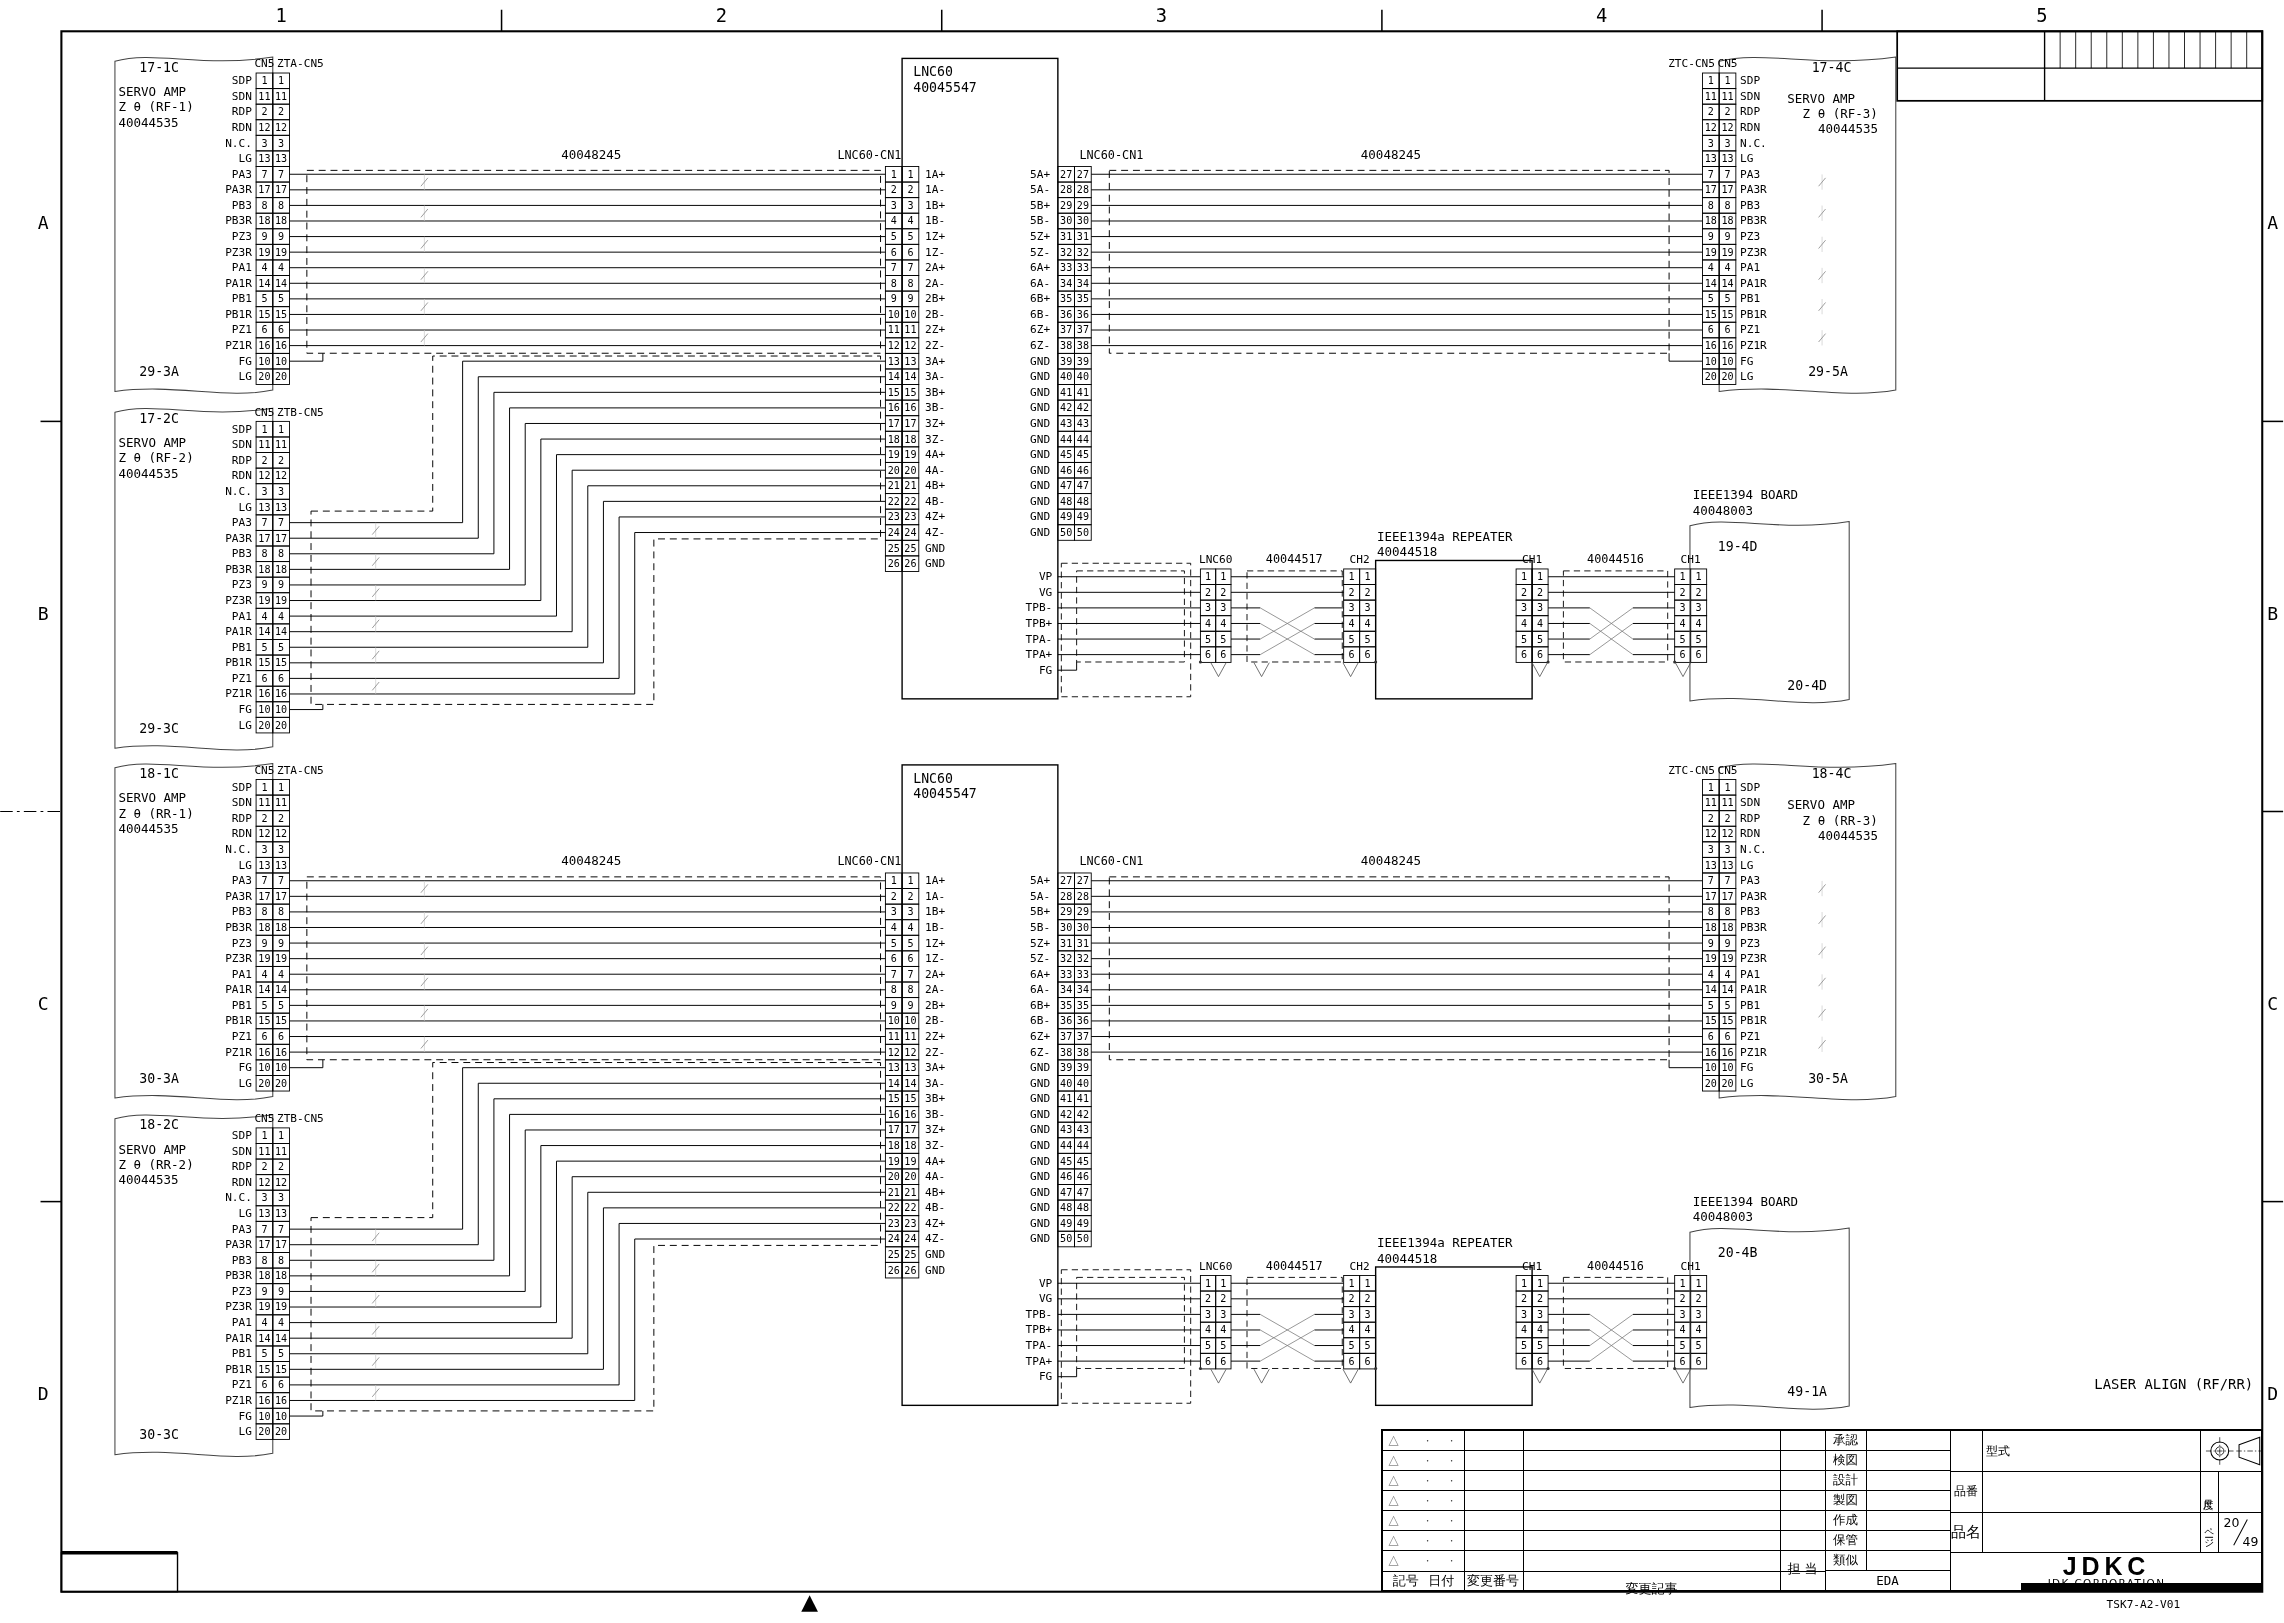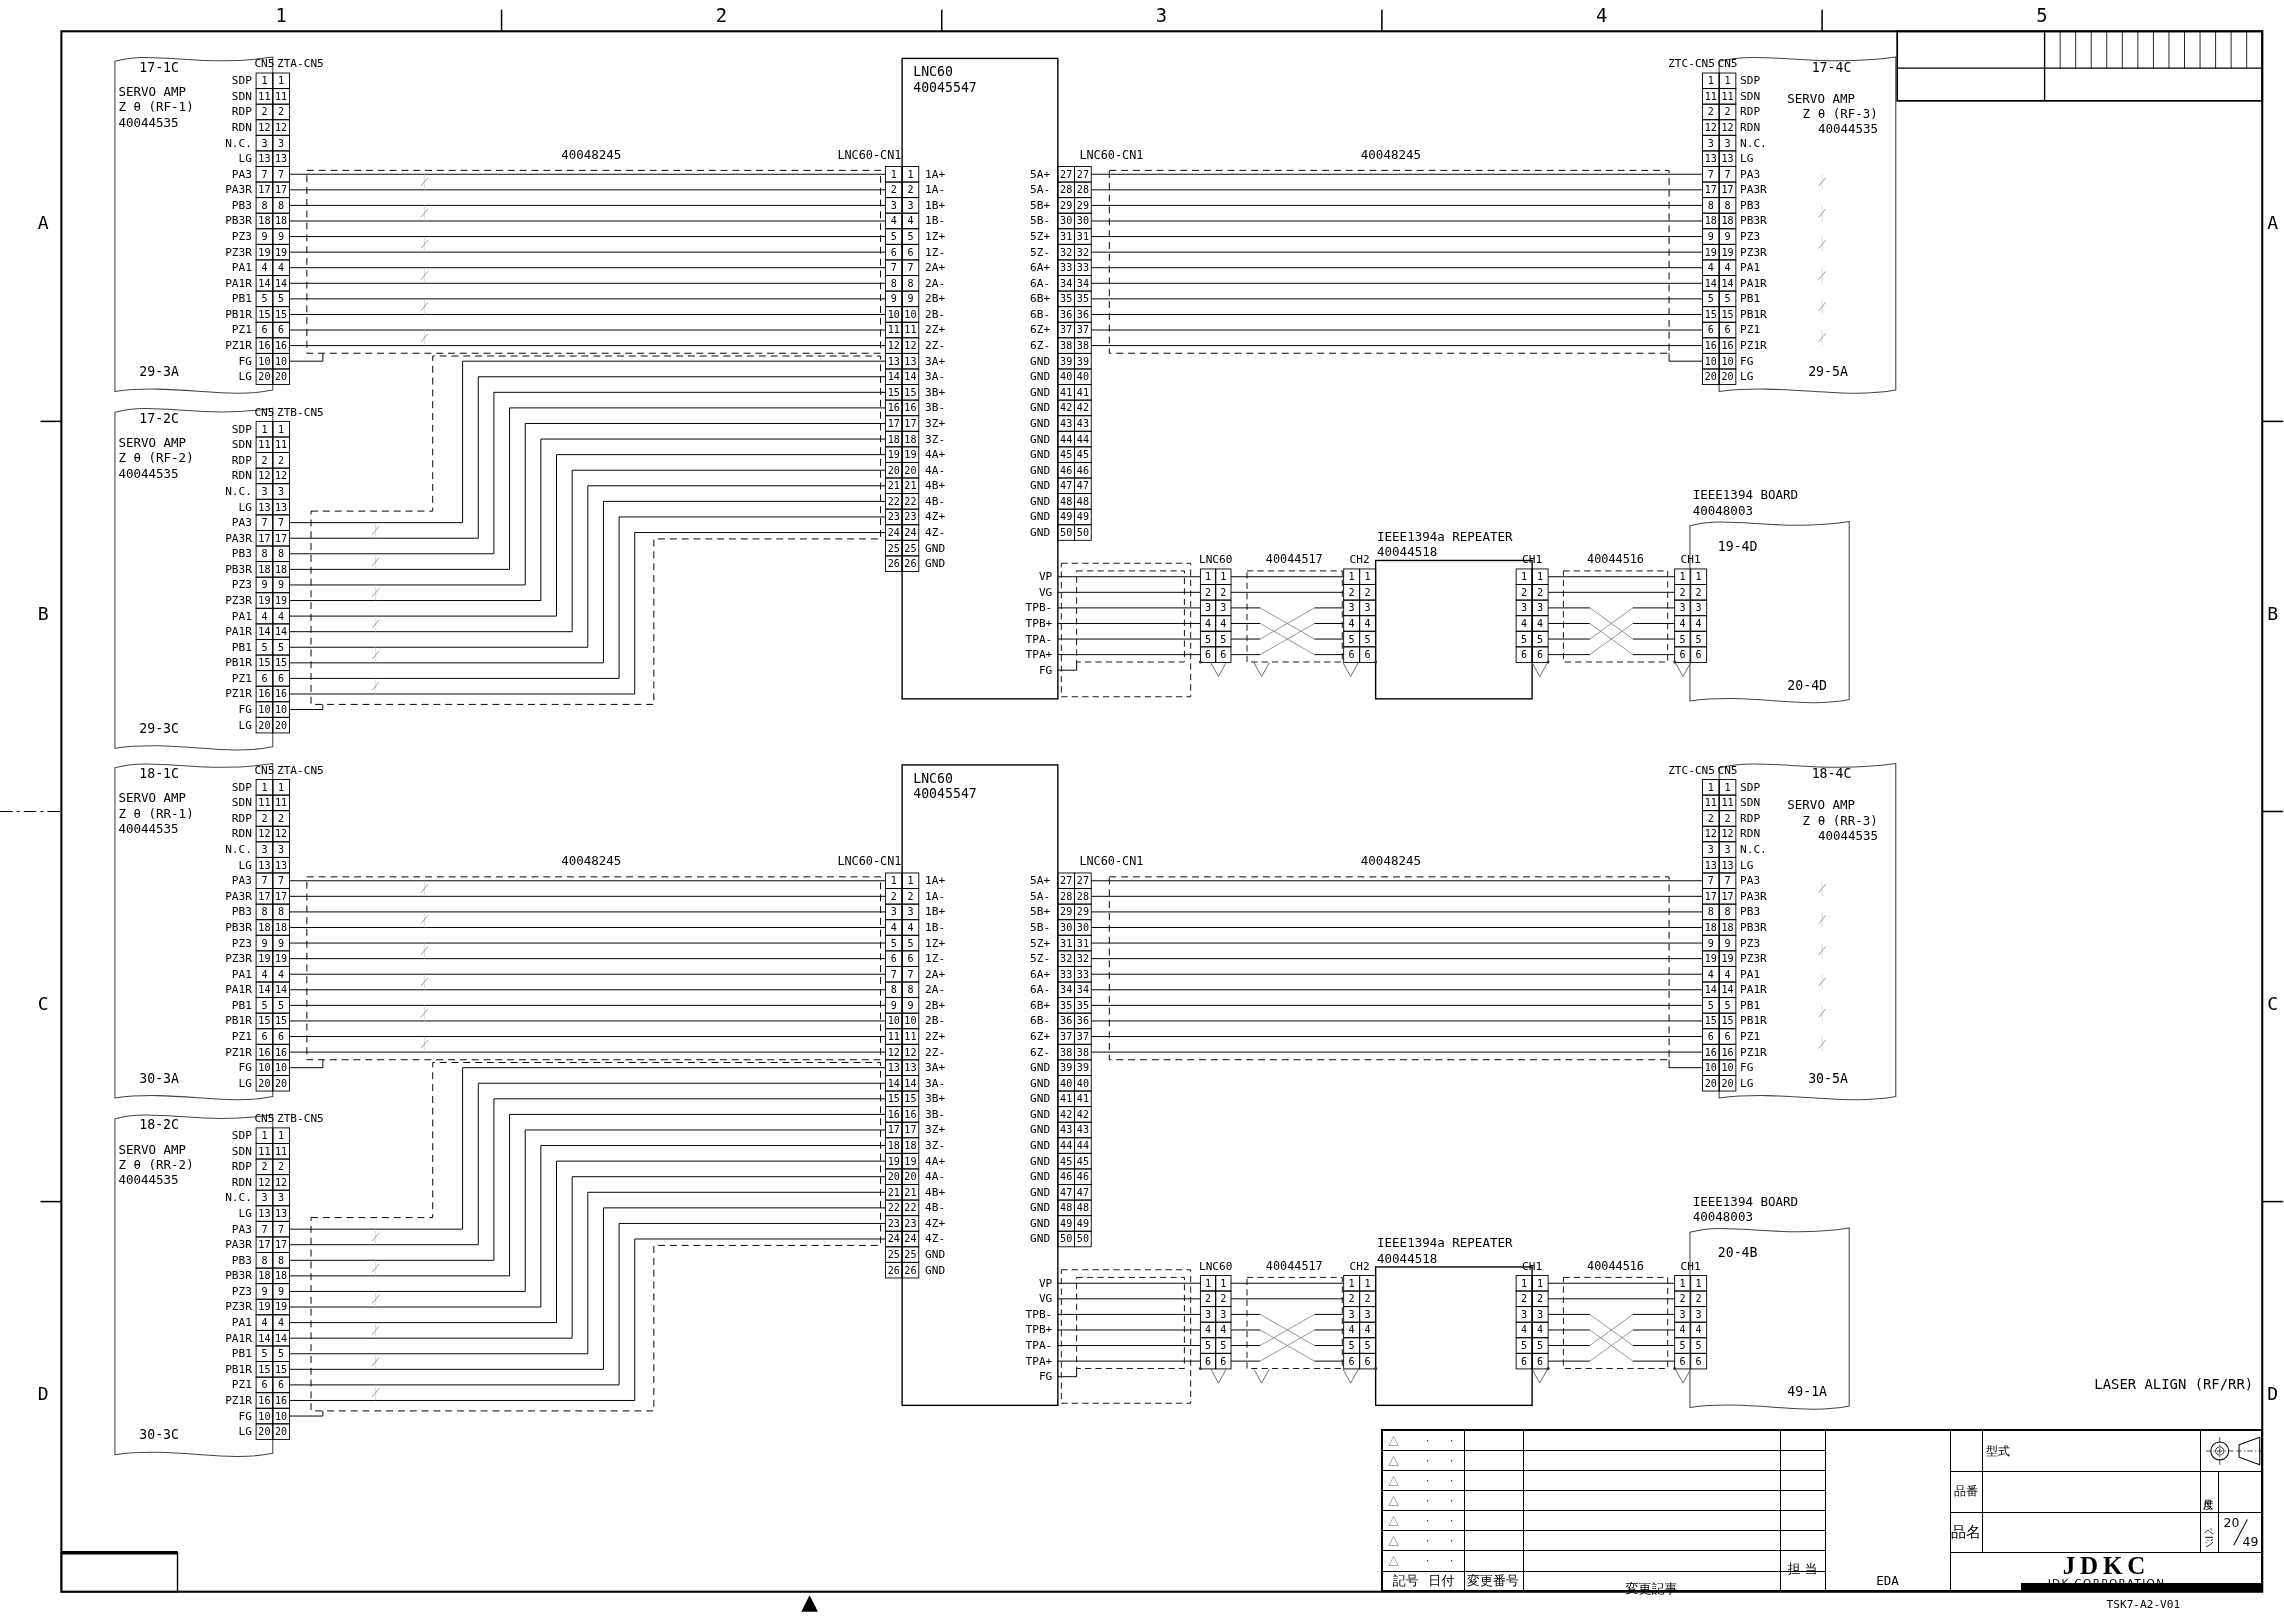--- a/index.html
+++ b/index.html
@@ -14,21 +14,21 @@
   .tb-txt{position:absolute;display:flex;align-items:center;justify-content:center;font-size:13px}
   .sign-row{position:relative;height:20px;border-bottom:1px solid #000;box-sizing:border-box}
   .sign-row .lb{position:absolute;left:0;top:0;width:42px;height:100%;border-right:1px solid #000;box-sizing:border-box;
                 display:flex;align-items:center;justify-content:center;font-size:12.5px}
   .rev-row{position:relative;box-sizing:border-box;border-bottom:0.8px solid #000}
   .rev-row:last-child{border-bottom:none}
   .rev-tri{position:absolute;left:5.6px;top:0.7px;font-size:13.2px;color:#888}
   .rev-dot{position:absolute;top:4.2px;font-size:9px;color:#333}
   .vert{writing-mode:vertical-rl;display:flex;align-items:center;justify-content:center}
   #logo-cell{position:absolute;left:567px;top:121px;width:313px;height:38px;border-top:1.4px solid #000;text-align:center}
-  #logo-txt{font-weight:bold;font-size:25px;letter-spacing:4.9px;line-height:24px;margin-top:1.4px;font-family:Liberation Serif, serif}
+  #logo-txt{font-weight:bold;font-size:25px;letter-spacing:4.9px;line-height:24px;margin-top:1.4px;font-family:Liberation Sans, sans-serif}
   #corp-txt{font-size:10.4px;letter-spacing:1.4px;line-height:11px}
   #logo-band{position:absolute;left:71px;top:30px;width:242px;height:8.3px;background:#000}
   #pageval{position:absolute;left:835px;top:81px;width:46px;height:40px}
   #pageval .n20{position:absolute;left:5.6px;top:2.8px;font-size:12.5px}
   #pageval .n49{position:absolute;right:5.6px;bottom:2.8px;font-size:12.5px}
   #pageval .slash{position:absolute;left:21.6px;top:5.6px;width:1.4px;height:29px;background:#000;transform:rotate(28deg)}
 </style>
 </head>
 <body>
 
@@ -1789,20 +1789,43 @@
         </div>
       </div>
     <div class="tb-txt" style="left:0;top:140px;width:81px;height:19px;gap:9.7px">
       <span>記号</span>
       <span>日付</span>
     </div>
     <div class="tb-txt" style="left:81px;top:140px;width:58px;height:20px">変更番号</div>
     <div class="tb-txt" style="left:140px;top:140px;width:257px;height:35px">変更記事</div>
     <div class="tb-txt" style="left:397px;top:128px;width:45px;height:19px">担 当</div>
 
+    <div id="sign-rows" style="position:absolute;left:442px;top:0;width:125px;height:141px">
+        <div class="sign-row">
+          <div class="lb">承認</div>
+        </div>
+        <div class="sign-row">
+          <div class="lb">検図</div>
+        </div>
+        <div class="sign-row">
+          <div class="lb">設計</div>
+        </div>
+        <div class="sign-row">
+          <div class="lb">製図</div>
+        </div>
+        <div class="sign-row">
+          <div class="lb">作成</div>
+        </div>
+        <div class="sign-row">
+          <div class="lb">保管</div>
+        </div>
+        <div class="sign-row">
+          <div class="lb">類似</div>
+        </div>
+      </div>
     <div class="tb-txt" style="left:442px;top:141px;width:125px;height:17.4px;font-size:12.5px;font-family:'DejaVu Sans Mono',monospace">EDA</div>
 
     <div class="tb-txt" style="left:599px;top:0;width:32px;height:40px;font-size:12px">型式</div>
     <div class="tb-txt" style="left:567px;top:40px;width:32px;height:40px;font-size:12px">品番</div>
     <div class="tb-txt" style="left:567px;top:81px;width:32px;height:40px;font-size:15px">品名</div>
 
     <svg style="position:absolute;left:817px;top:0" width="65" height="40" viewBox="0 0 93 58">
       <circle cx="28" cy="29" r="13" fill="none" stroke="#000" stroke-width="1.5"></circle>
       <circle cx="28" cy="29" r="6" fill="none" stroke="#000" stroke-width="1.2"></circle>
       <line x1="8" y1="29" x2="48" y2="29" stroke="#000" stroke-width="1" stroke-dasharray="8 3 2 3"></line>

